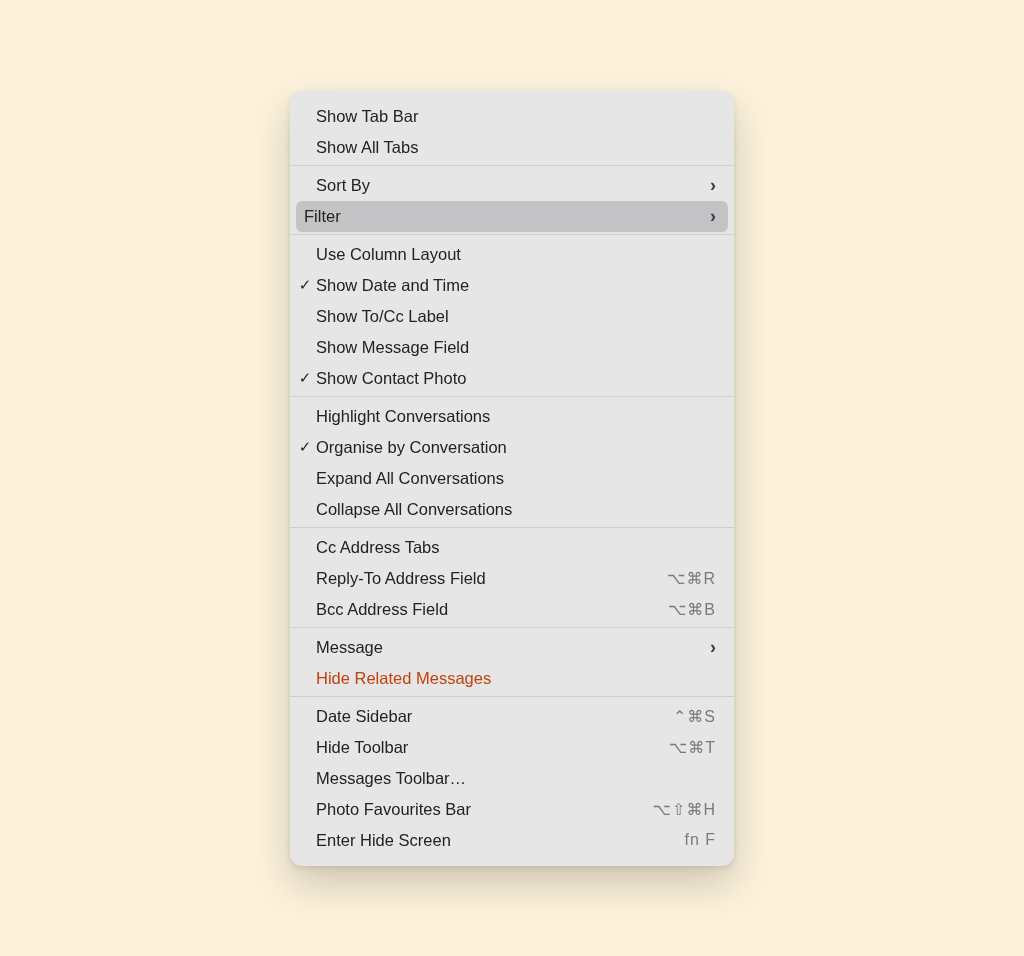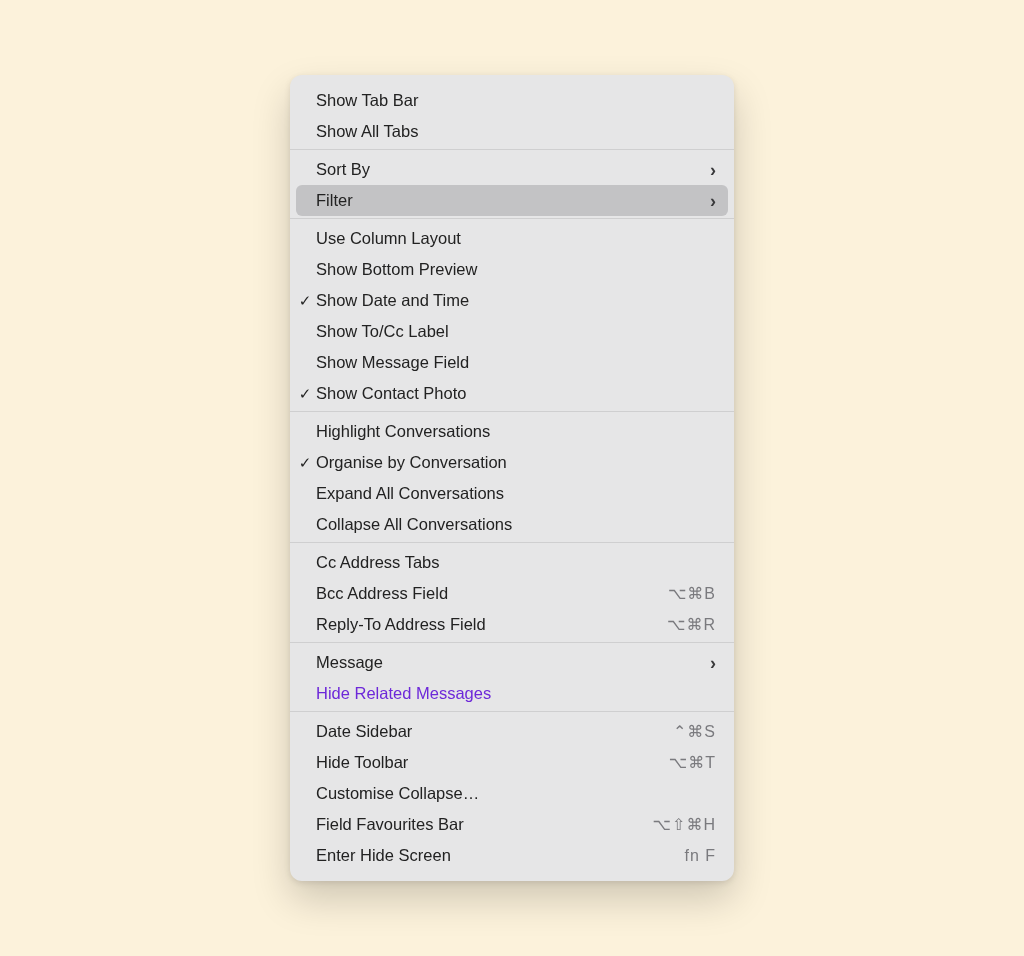--- a/index.html
+++ b/index.html
@@ -48,25 +48,25 @@
   .item .chevron {
     color: #3a3a3c;
     font-size: 18px;
     line-height: 1;
     margin-left: 8px;
   }
   .item.highlight {
     background: #c3c3c5;
     border-radius: 6px;
     margin: 0 6px;
-    padding-left: 20px;
+    padding-left: 8px;
     padding-right: 12px;
   }
   .item.highlight .check { left: 2px; }
-  .item.disabled { color: #6d28d9; align-items: center; }
+  .item.disabled { color: #c2410c; align-items: center; }
 </style>
 </head>
 <body>
 
 <div class="menu" id="menu-root">
     <div class="group">
       <div class="item">
         <span class="check"></span>
         <span class="label">Show Tab Bar</span>
       </div>
@@ -84,24 +84,20 @@
       <div class="item highlight">
         <span class="check"></span>
         <span class="label">Filter</span>
         <span class="chevron" style="font-weight: 600;">›</span>
       </div>
     </div>
     <div class="group">
       <div class="item">
         <span class="check"></span>
         <span class="label">Use Column Layout</span>
-      </div>
-      <div class="item">
-        <span class="check"></span>
-        <span class="label">Show Bottom Preview</span>
       </div>
       <div class="item">
         <span class="check">✓</span>
         <span class="label">Show Date and Time</span>
       </div>
       <div class="item">
         <span class="check"></span>
         <span class="label">Show To/Cc Label</span>
       </div>
       <div class="item">
@@ -131,27 +127,27 @@
         <span class="label">Collapse All Conversations</span>
       </div>
     </div>
     <div class="group">
       <div class="item">
         <span class="check"></span>
         <span class="label">Cc Address Tabs</span>
       </div>
       <div class="item">
         <span class="check"></span>
-        <span class="label">Bcc Address Field</span>
-        <span class="shortcut">⌥⌘B</span>
+        <span class="label">Reply-To Address Field</span>
+        <span class="shortcut">⌥⌘R</span>
       </div>
       <div class="item">
         <span class="check"></span>
-        <span class="label">Reply-To Address Field</span>
-        <span class="shortcut">⌥⌘R</span>
+        <span class="label">Bcc Address Field</span>
+        <span class="shortcut">⌥⌘B</span>
       </div>
     </div>
     <div class="group">
       <div class="item">
         <span class="check"></span>
         <span class="label">Message</span>
         <span class="chevron" style="font-weight: 600;">›</span>
       </div>
       <div class="item disabled">
         <span class="check"></span>
@@ -164,25 +160,25 @@
         <span class="label">Date Sidebar</span>
         <span class="shortcut">⌃⌘S</span>
       </div>
       <div class="item">
         <span class="check"></span>
         <span class="label">Hide Toolbar</span>
         <span class="shortcut">⌥⌘T</span>
       </div>
       <div class="item">
         <span class="check"></span>
-        <span class="label">Customise Collapse…</span>
+        <span class="label">Messages Toolbar…</span>
       </div>
       <div class="item">
         <span class="check"></span>
-        <span class="label">Field Favourites Bar</span>
+        <span class="label">Photo Favourites Bar</span>
         <span class="shortcut">⌥⇧⌘H</span>
       </div>
       <div class="item">
         <span class="check"></span>
         <span class="label">Enter Hide Screen</span>
         <span class="shortcut">fn F</span>
       </div>
     </div>
   </div>
 

